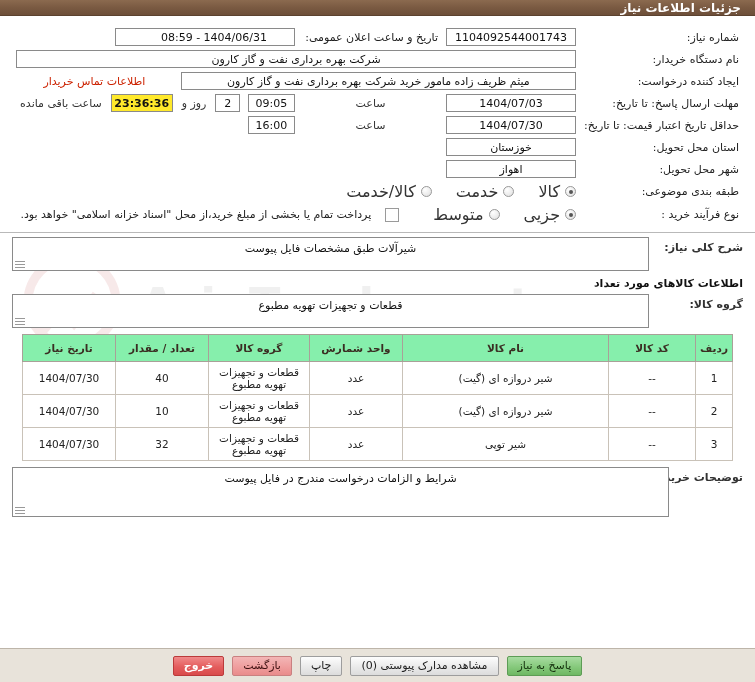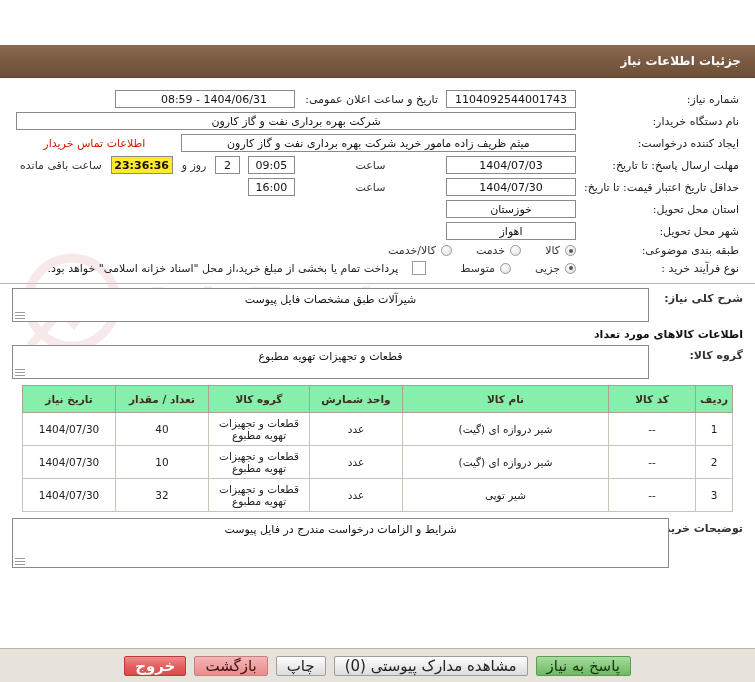--- a/index.html
+++ b/index.html
@@ -12,29 +12,28 @@
     height: 682px;
     font-family: "DejaVu Sans", "Liberation Sans", sans-serif;
     font-size: 11px;
     color: #333;
     overflow: hidden;
     position: relative;
   }
 
   
   .header {
-    height: 33px;
+    height: 16px;
     background: linear-gradient(to bottom, #8b6a4f 0%, #7a5a42 50%, #6d4f39 100%);
     border-bottom: 1px solid #5c422f;
     display: flex;
     align-items: center;
     justify-content: flex-start;
     padding: 5px 14px;
     box-sizing: border-box;
-    margin-top: 45px;
   }
   .header-title {
     color: #ffffff;
     font-size: 12px;
     font-weight: bold;
   }
 
   
   .watermark {
     position: absolute;
@@ -143,21 +142,21 @@
     content: "";
     position: absolute;
     top: 2.5px;
     left: 2.5px;
     width: 4px;
     height: 4px;
     border-radius: 50%;
     background: #555;
   }
   .radio-lbl {
-    font-size: 11px;
+    font-size: 16px;
     margin-left: 6px;
     margin-right: 2px;
     white-space: nowrap;
   }
   .radio-item {
     display: flex;
     align-items: center;
     gap: 3px;
     margin-left: 14px;
   }
@@ -278,21 +277,21 @@
     display: flex;
     align-items: center;
     justify-content: center;
     gap: 8px;
     box-sizing: border-box;
     z-index: 3;
   }
   .btn {
     border: 1px solid #9d9d9d;
     background: linear-gradient(to bottom, #fdfdfd 0%, #ececec 50%, #dcdcdc 100%);
-    font-size: 15px;
+    font-size: 11px;
     color: #222;
     height: 20px;
     line-height: 18px;
     padding: 0 10px;
     box-sizing: border-box;
     border-radius: 2px;
     cursor: pointer;
     white-space: nowrap;
     font-family: "DejaVu Sans", "Liberation Sans", sans-serif;
   }

